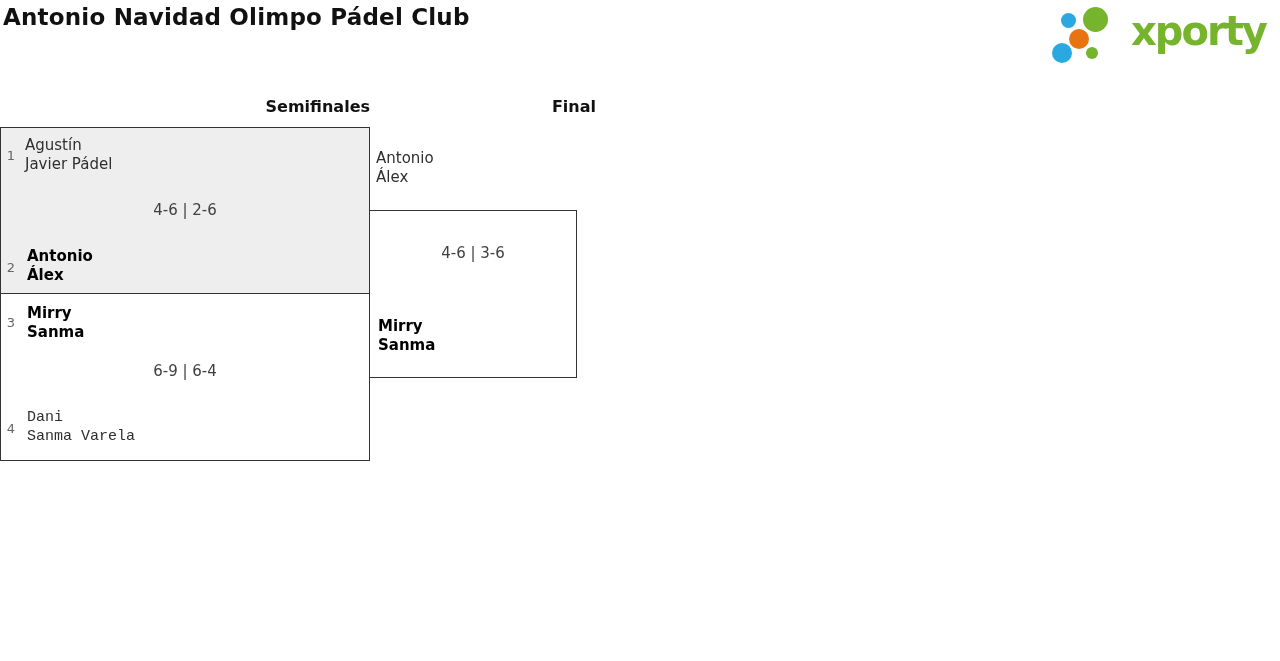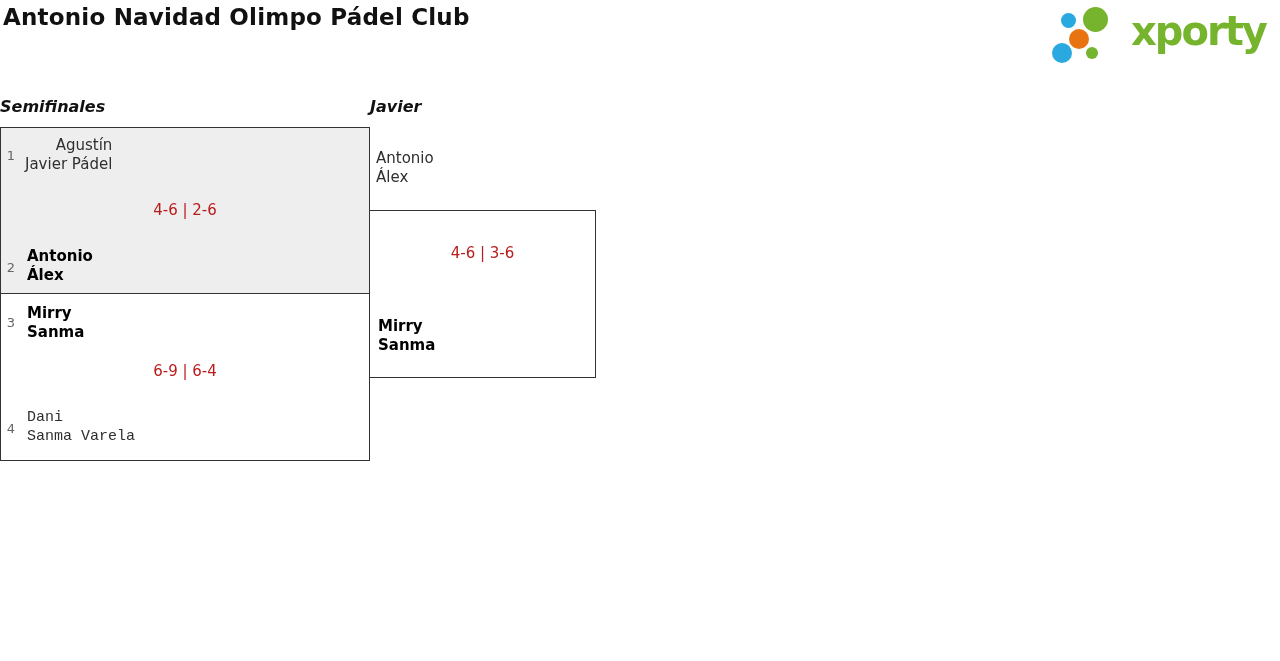--- a/index.html
+++ b/index.html
@@ -27,40 +27,40 @@
   .logo-text {
     position:absolute; left:57px; top:1px;
     font-size:40px; font-weight:800; color:#76b42e; letter-spacing:-2px;
     line-height:51px;
     margin-left:24px;
   }
 
   
   .round-header {
     position:absolute; top:97px; font-size:16px; font-weight:700;
-    color:#111111; text-align:left; line-height:19px;font-style:italic;
+    color:#111111; text-align:right; line-height:19px;
   }
   .rh-sf { left:0;     width:370px; }
   .rh-f  { left:370px; width:226px; }
 
   
   .match { position:absolute; border:1px solid #333333; box-sizing:border-box; }
   .sf1   { left:0;     top:127px; width:370px; height:167px; background:#eeeeee; }
   .sf2   { left:0;     top:293px; width:370px; height:168px; background:#ffffff; }
-  .final { left:369px; top:210px; width:227px; height:168px; background:#ffffff; }
+  .final { left:369px; top:210px; width:208px; height:168px; background:#ffffff; }
 
   .team { position:absolute; font-size:15px; line-height:19px; color:#2f2f2f; white-space:nowrap; }
   .team.winner { font-weight:700; color:#000000; }
   .seed { position:absolute; left:0; width:20px; text-align:center;
           font-size:13px; line-height:16px; color:#666666; }
   .score { position:absolute; left:0; width:100%; text-align:center;
-           font-size:15px; line-height:19px; color:#b91c1c; }
+           font-size:15px; line-height:19px; color:#404040; }
 
   
-  .sf1 .t-top    { left:24px; top:8px;text-align:right; }
+  .sf1 .t-top    { left:24px; top:8px; }
   .sf1 .seed-top { top:20px; }
   .sf1 .score    { top:73px; }
   .sf1 .t-bot    { left:26px; top:119px; }
   .sf1 .seed-bot { top:132px; }
 
   
   .sf2 .t-top    { left:26px; top:10px; }
   .sf2 .seed-top { top:21px; }
   .sf2 .score    { top:68px; }
   .sf2 .t-bot    { left:26px; top:114px;font-family:Liberation Mono, monospace; }
@@ -88,21 +88,21 @@
   <div class="logo">
     <span class="dot d-blue-sm"></span>
     <span class="dot d-green-lg"></span>
     <span class="dot d-orange"></span>
     <span class="dot d-blue-lg"></span>
     <span class="dot d-green-sm"></span>
     <span class="logo-text">xporty</span>
   </div>
 
   <div class="round-header rh-sf">Semifinales</div>
-  <div class="round-header rh-f">Javier</div>
+  <div class="round-header rh-f">Final</div>
 
   <div class="match sf1">
     <span class="seed seed-top">1</span>
     <div class="team t-top">
       <div>Agustín</div>
       <div>Javier Pádel</div>
     </div>
     <div class="score">4-6 | 2-6</div>
     <span class="seed seed-bot">2</span>
     <div class="team t-bot winner">

